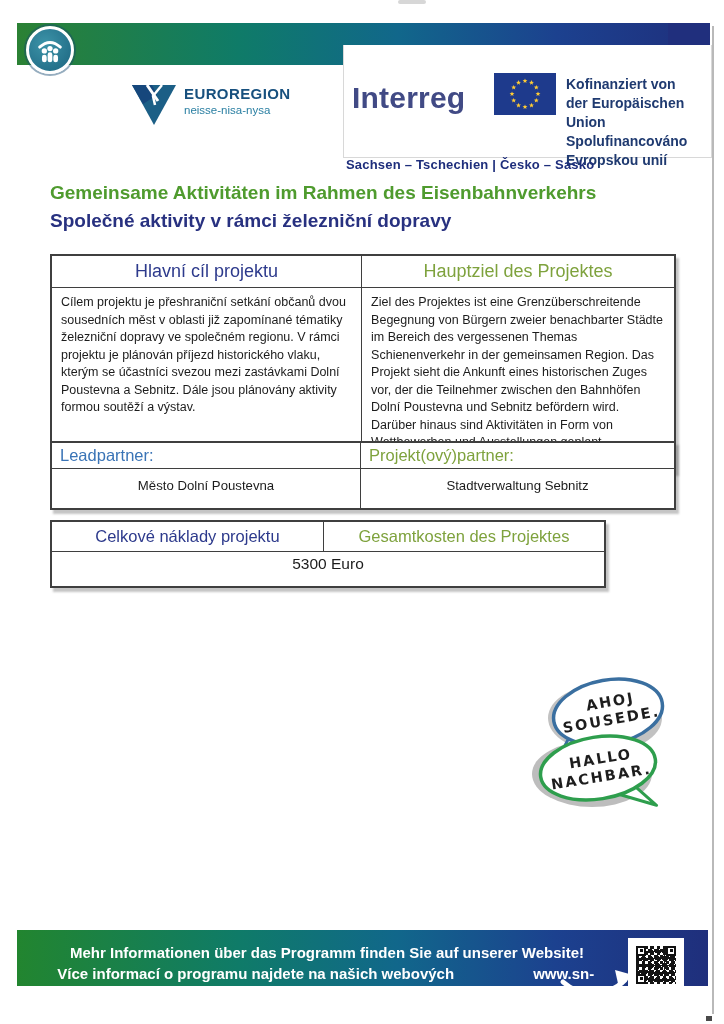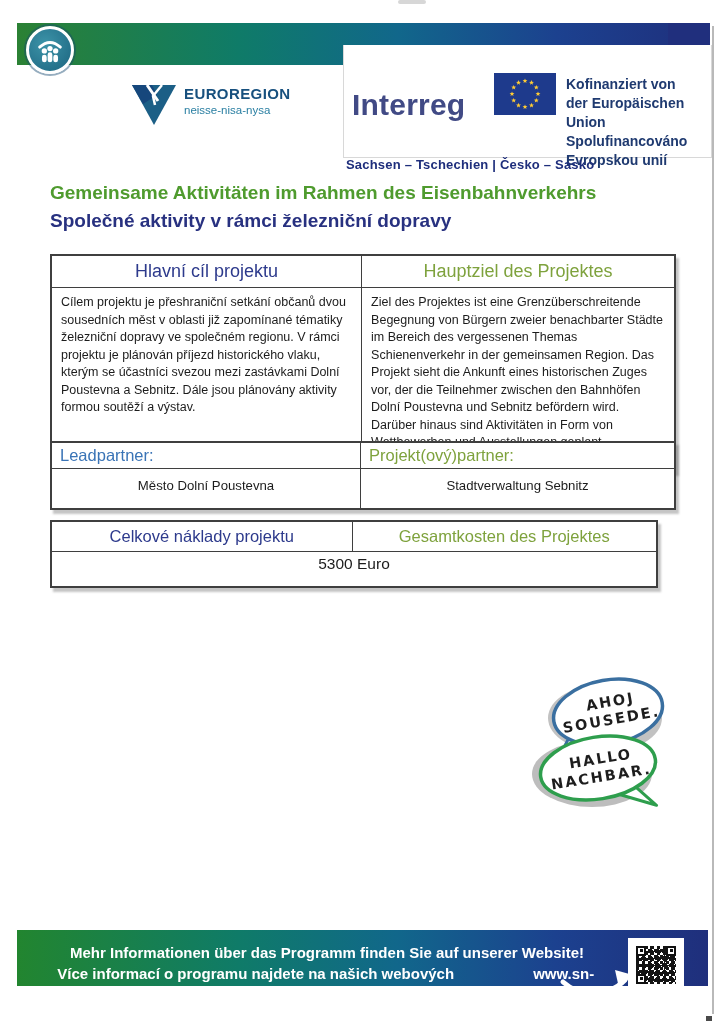--- a/index.html
+++ b/index.html
@@ -18,21 +18,21 @@
 
   
   .er-wrap{left:131px;top:63px;display:flex;gap:7px;margin-top:20px;}
   .er-text{padding-top:3px;line-height:1.05;}
   .er-title{font-weight:bold;font-size:15px;color:#17507e;letter-spacing:.4px;}
   .er-sub{font-size:11.5px;color:#2a7fa2;margin-top:2px;}
 
   
   .int-box{left:343px;top:45px;width:369px;height:113px;background:#fff;
     border:1px solid #d8d8d8;border-top:none;box-sizing:border-box;}
-  .int-word{left:8px;top:43px;font-size:30px;font-weight:bold;color:#414a85;letter-spacing:.2px;}
+  .int-word{left:8px;top:36px;font-size:30px;font-weight:bold;color:#414a85;letter-spacing:.2px;}
   .eu-flag{left:150px;top:28px;}
   .cofi{left:222px;top:30px;font-size:14px;font-weight:bold;color:#1f3a70;line-height:1.35;}
   .region-line{left:2px;top:88px;font-size:13px;font-weight:bold;color:#1e2e7c;letter-spacing:.2px;margin-top:24px;}
 
   
   .titles{left:50px;top:179px;line-height:28px;font-size:19px;font-weight:bold;}
   .title-de{color:#4f9b2e;}
   .title-cs{color:#283180;}
 
   
@@ -43,21 +43,21 @@
   .t1{left:50px;top:254px;width:626px;}
   .t1 th{width:313px;font-size:18px;font-weight:normal;padding:5px 4px;}
   .t1 td{font-size:12.5px;color:#1c1c1c;line-height:1.4;vertical-align:top;
          padding:6px 9px 18px 9px;}
   .hdr-blue{color:#2d3a8c;}
   .hdr-green{color:#7ea23d;}
   .t2{left:50px;top:441px;width:626px;}
   .t2 th{width:313px;font-size:16.5px;font-weight:normal;text-align:left;padding:3px 8px;}
   .t2 td{font-size:13.2px;color:#1c1c1c;vertical-align:top;padding:9px 8px 15px 8px;text-align:center;}
   .lead-blue{color:#3a74b6;}
-  .t3{left:50px;top:520px;width:608px;}
+  .t3{left:50px;top:520px;width:556px;}
   .t3 th{width:313px;font-size:16.5px;font-weight:normal;padding:5px 4px;}
   .t3 td{font-size:15.5px;color:#1c1c1c;text-align:center;padding:3px 0 13px 0;}
 
   
   .bubbles{left:520px;top:666px;}
   .bubble-text{font-family:"DejaVu Sans",sans-serif;font-weight:bold;fill:#1d1d1d;
     letter-spacing:2px;}
 
   
   .footer-banner{left:17px;top:930px;width:691px;height:56px;

